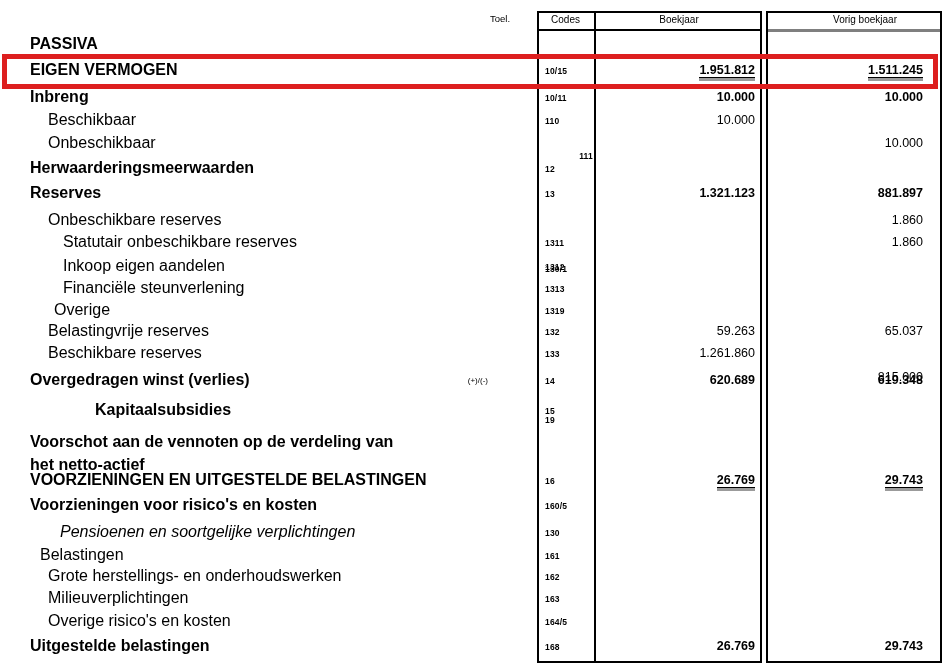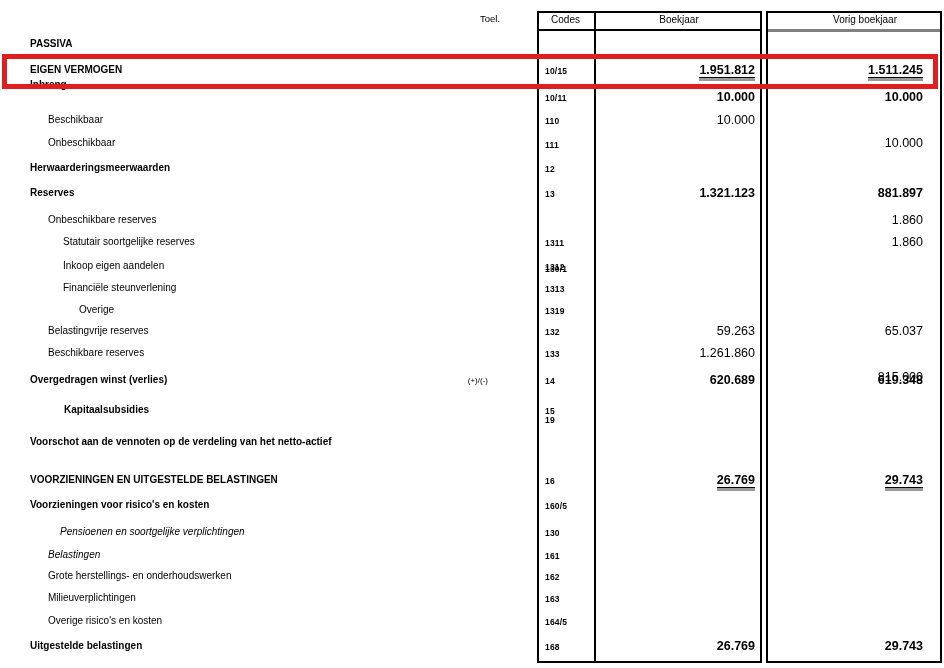--- a/index.html
+++ b/index.html
@@ -1,24 +1,24 @@
 <!DOCTYPE html>
 <html><head>
 <meta charset="utf-8">
 <style>
   html,body{margin:0;padding:0;background:#fff;}
   .page{position:relative;width:944px;height:668px;background:#fff;overflow:hidden;
         font-family:"Liberation Sans",sans-serif;color:#000;}
   .hdr{position:absolute;top:14px;font-size:10px;text-align:center;white-space:nowrap;}
-  .toelhdr{position:absolute;top:13px;font-size:9.5px;text-align:left;white-space:nowrap;}
+  .toelhdr{position:absolute;top:13px;font-size:9.5px;text-align:center;white-space:nowrap;}
   .box{position:absolute;border:2px solid #000;box-sizing:border-box;background:transparent;}
   .vline{position:absolute;background:#000;}
   .hline{position:absolute;}
   .redbox{position:absolute;box-sizing:border-box;border:5px solid #dd1f1f;z-index:6;background:transparent;}
-  .lbl{position:absolute;font-size:10px;line-height:14px;white-space:nowrap;}
+  .lbl{position:absolute;font-size:16px;line-height:14px;white-space:nowrap;}
   .lbl.b{font-weight:bold;}
   .lbl.wrap{white-space:normal;width:388px;line-height:23px;}
   .code{position:absolute;left:545px;width:48px;font-size:8.5px;font-weight:bold;
         letter-spacing:.2px;line-height:10px;white-space:nowrap;}
   .val{position:absolute;font-size:12.5px;line-height:14px;text-align:right;white-space:nowrap;}
   .val.bj{left:598px;width:157px;}
   .val.vb{left:768px;width:155px;}
   .val.s{font-weight:bold;}
   .val .u{border-bottom:1.5px solid #000;box-shadow:0 3px 0 #9b9b9b;padding-bottom:0px;}
   .toel{position:absolute;left:420px;width:68px;font-size:8px;text-align:right;white-space:nowrap;}
@@ -40,74 +40,74 @@
   <div class="hline" style="left:768px;top:29px;width:172px;height:3px;background:#7f7f7f;"></div>
 
   <div class="redbox" style="left: 2px; top: 54px; width: 936px; height: 35px; border-color: rgb(221, 31, 31);"></div>
 
   <div id="rows">
       <span class="lbl b" style="top: 37px; left: 30px;">PASSIVA</span>
       <span class="lbl b" style="top: 63px; left: 30px;">EIGEN VERMOGEN</span>
       <span class="code" style="top: 66px;">10/15</span>
       <span class="val bj s" style="top: 63px;"><span class="u">1.951.812</span></span>
       <span class="val vb s" style="top: 63px;"><span class="u">1.511.245</span></span>
-      <span class="lbl b" style="top: 78px; left: 30px;">Inbreng</span>
+      <span class="lbl b" style="top: 90px; left: 30px;">Inbreng</span>
       <span class="code" style="top: 93px;">10/11</span>
       <span class="val bj s" style="top: 90px;"><span>10.000</span></span>
       <span class="val vb s" style="top: 90px;"><span>10.000</span></span>
       <span class="lbl" style="top: 113px; left: 48px;">Beschikbaar</span>
       <span class="code" style="top: 116px;">110</span>
       <span class="val bj" style="top: 113px;"><span>10.000</span></span>
       <span class="lbl" style="top: 136px; left: 48px;">Onbeschikbaar</span>
-      <span class="code" style="top: 140px;">111</span>
+      <span class="code" style="top: 151px; text-align: right;">111</span>
       <span class="val vb" style="top: 136px;"><span>10.000</span></span>
       <span class="lbl b" style="top: 161px; left: 30px;">Herwaarderingsmeerwaarden</span>
       <span class="code" style="top: 164px;">12</span>
       <span class="lbl b" style="top: 186px; left: 30px;">Reserves</span>
       <span class="code" style="top: 189px;">13</span>
       <span class="val bj s" style="top: 186px;"><span>1.321.123</span></span>
       <span class="val vb s" style="top: 186px;"><span>881.897</span></span>
       <span class="lbl" style="top: 213px; left: 48px;">Onbeschikbare reserves</span>
       <span class="code" style="top: 216px; margin-top: 48px;">130/1</span>
       <span class="val vb" style="top: 213px;"><span>1.860</span></span>
-      <span class="lbl" style="top: 235px; left: 63px;">Statutair soortgelijke reserves</span>
+      <span class="lbl" style="top: 235px; left: 63px;">Statutair onbeschikbare reserves</span>
       <span class="code" style="top: 238px;">1311</span>
       <span class="val vb" style="top: 235px;"><span>1.860</span></span>
       <span class="lbl" style="top: 259px; left: 63px;">Inkoop eigen aandelen</span>
       <span class="code" style="top: 262px;">1312</span>
       <span class="lbl" style="top: 281px; left: 63px;">Financiële steunverlening</span>
       <span class="code" style="top: 284px;">1313</span>
-      <span class="lbl" style="top: 303px; left: 79px;">Overige</span>
+      <span class="lbl" style="top: 303px; left: 54px;">Overige</span>
       <span class="code" style="top: 306px;">1319</span>
       <span class="lbl" style="top: 324px; left: 48px;">Belastingvrije reserves</span>
       <span class="code" style="top: 327px;">132</span>
       <span class="val bj" style="top: 324px;"><span>59.263</span></span>
       <span class="val vb" style="top: 324px;"><span>65.037</span></span>
       <span class="lbl" style="top: 346px; left: 48px;">Beschikbare reserves</span>
       <span class="code" style="top: 349px;">133</span>
       <span class="val bj" style="top: 346px;"><span>1.261.860</span></span>
       <span class="val vb" style="top: 346px; margin-top: 24px;"><span>815.000</span></span>
       <span class="lbl b" style="top: 373px; left: 30px;">Overgedragen winst (verlies)</span>
       <span class="toel" style="top: 376px;">(+)/(-)</span>
       <span class="code" style="top: 376px;">14</span>
       <span class="val bj s" style="top: 373px;"><span>620.689</span></span>
       <span class="val vb s" style="top: 373px;"><span>619.348</span></span>
-      <span class="lbl b" style="top: 403px; left: 16px; padding-left: 48px;">Kapitaalsubsidies</span>
+      <span class="lbl b" style="top: 403px; left: 47px; padding-left: 48px;">Kapitaalsubsidies</span>
       <span class="code" style="top: 406px;">15</span>
       <span class="lbl b wrap" style="top: 430px; left: 30px;">Voorschot aan de vennoten op de verdeling van het netto-actief</span>
       <span class="code" style="top: 415px;">19</span>
       <span class="lbl b" style="top: 473px; left: 30px;">VOORZIENINGEN EN UITGESTELDE BELASTINGEN</span>
       <span class="code" style="top: 476px;">16</span>
       <span class="val bj s" style="top: 473px;"><span class="u">26.769</span></span>
       <span class="val vb s" style="top: 473px;"><span class="u">29.743</span></span>
       <span class="lbl b" style="top: 498px; left: 30px;">Voorzieningen voor risico's en kosten</span>
       <span class="code" style="top: 501px;">160/5</span>
       <span class="lbl" style="top: 525px; left: 60px; font-style: italic;">Pensioenen en soortgelijke verplichtingen</span>
       <span class="code" style="top: 528px;">130</span>
-      <span class="lbl" style="top: 548px; left: 48px; font-style: italic;">Belastingen</span>
+      <span class="lbl" style="top: 548px; left: 40px;">Belastingen</span>
       <span class="code" style="top: 551px;">161</span>
       <span class="lbl" style="top: 569px; left: 48px;">Grote herstellings- en onderhoudswerken</span>
       <span class="code" style="top: 572px;">162</span>
       <span class="lbl" style="top: 591px; left: 48px;">Milieuverplichtingen</span>
       <span class="code" style="top: 594px;">163</span>
       <span class="lbl" style="top: 614px; left: 48px;">Overige risico's en kosten</span>
       <span class="code" style="top: 617px;">164/5</span>
       <span class="lbl b" style="top: 639px; left: 30px;">Uitgestelde belastingen</span>
       <span class="code" style="top: 642px;">168</span>
       <span class="val bj s" style="top: 639px;"><span>26.769</span></span>

